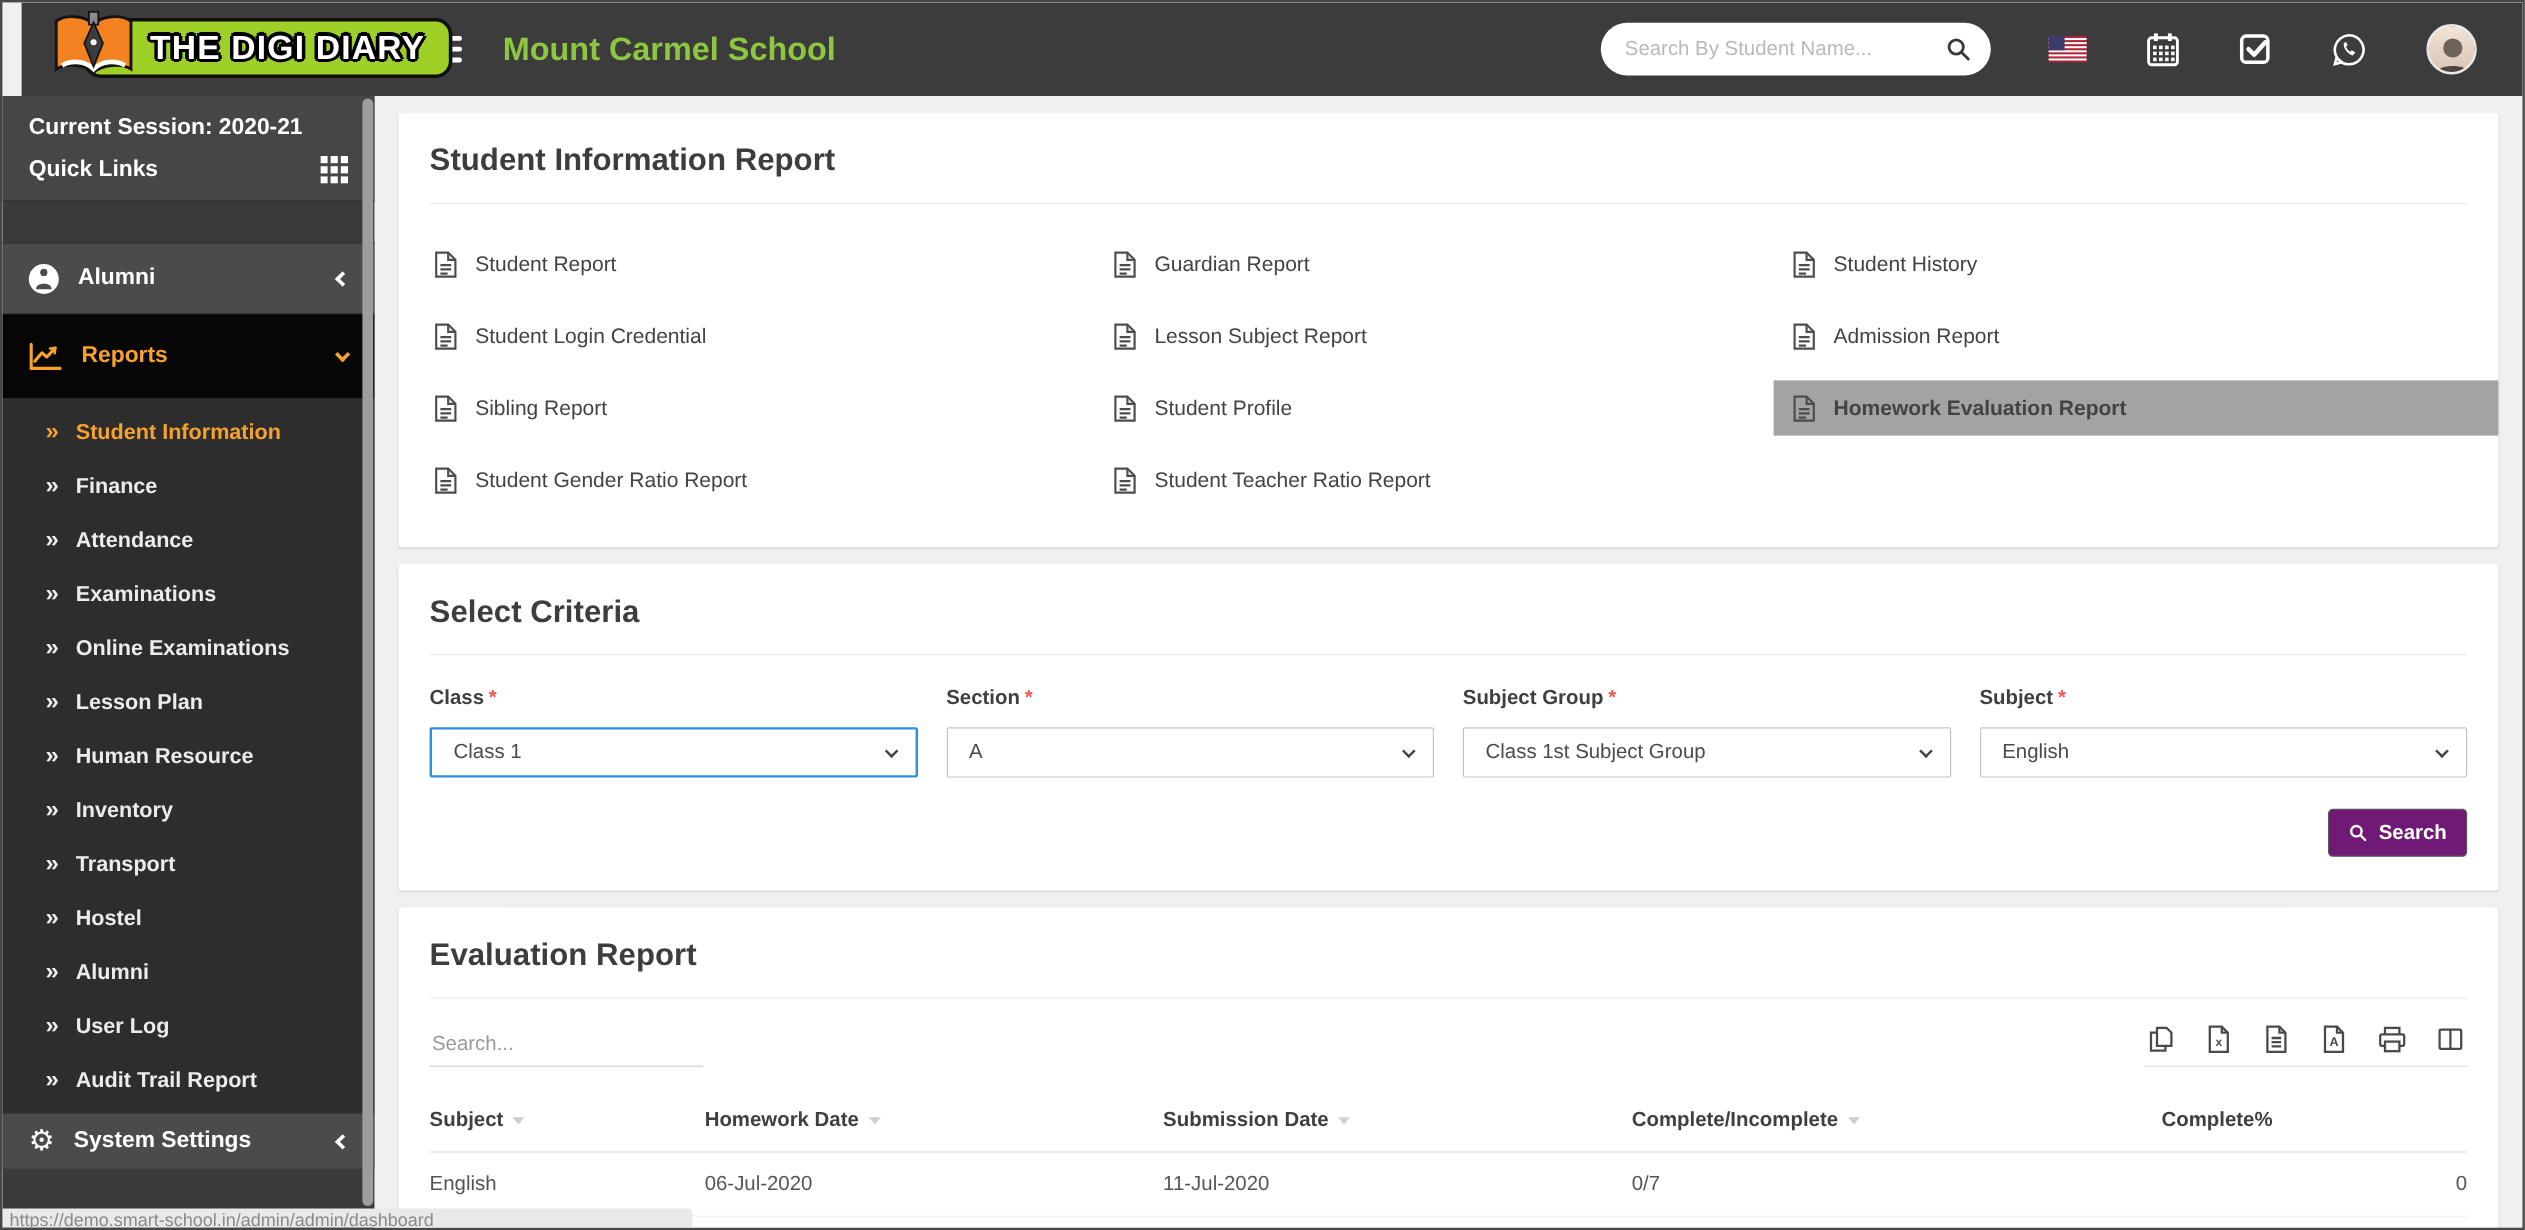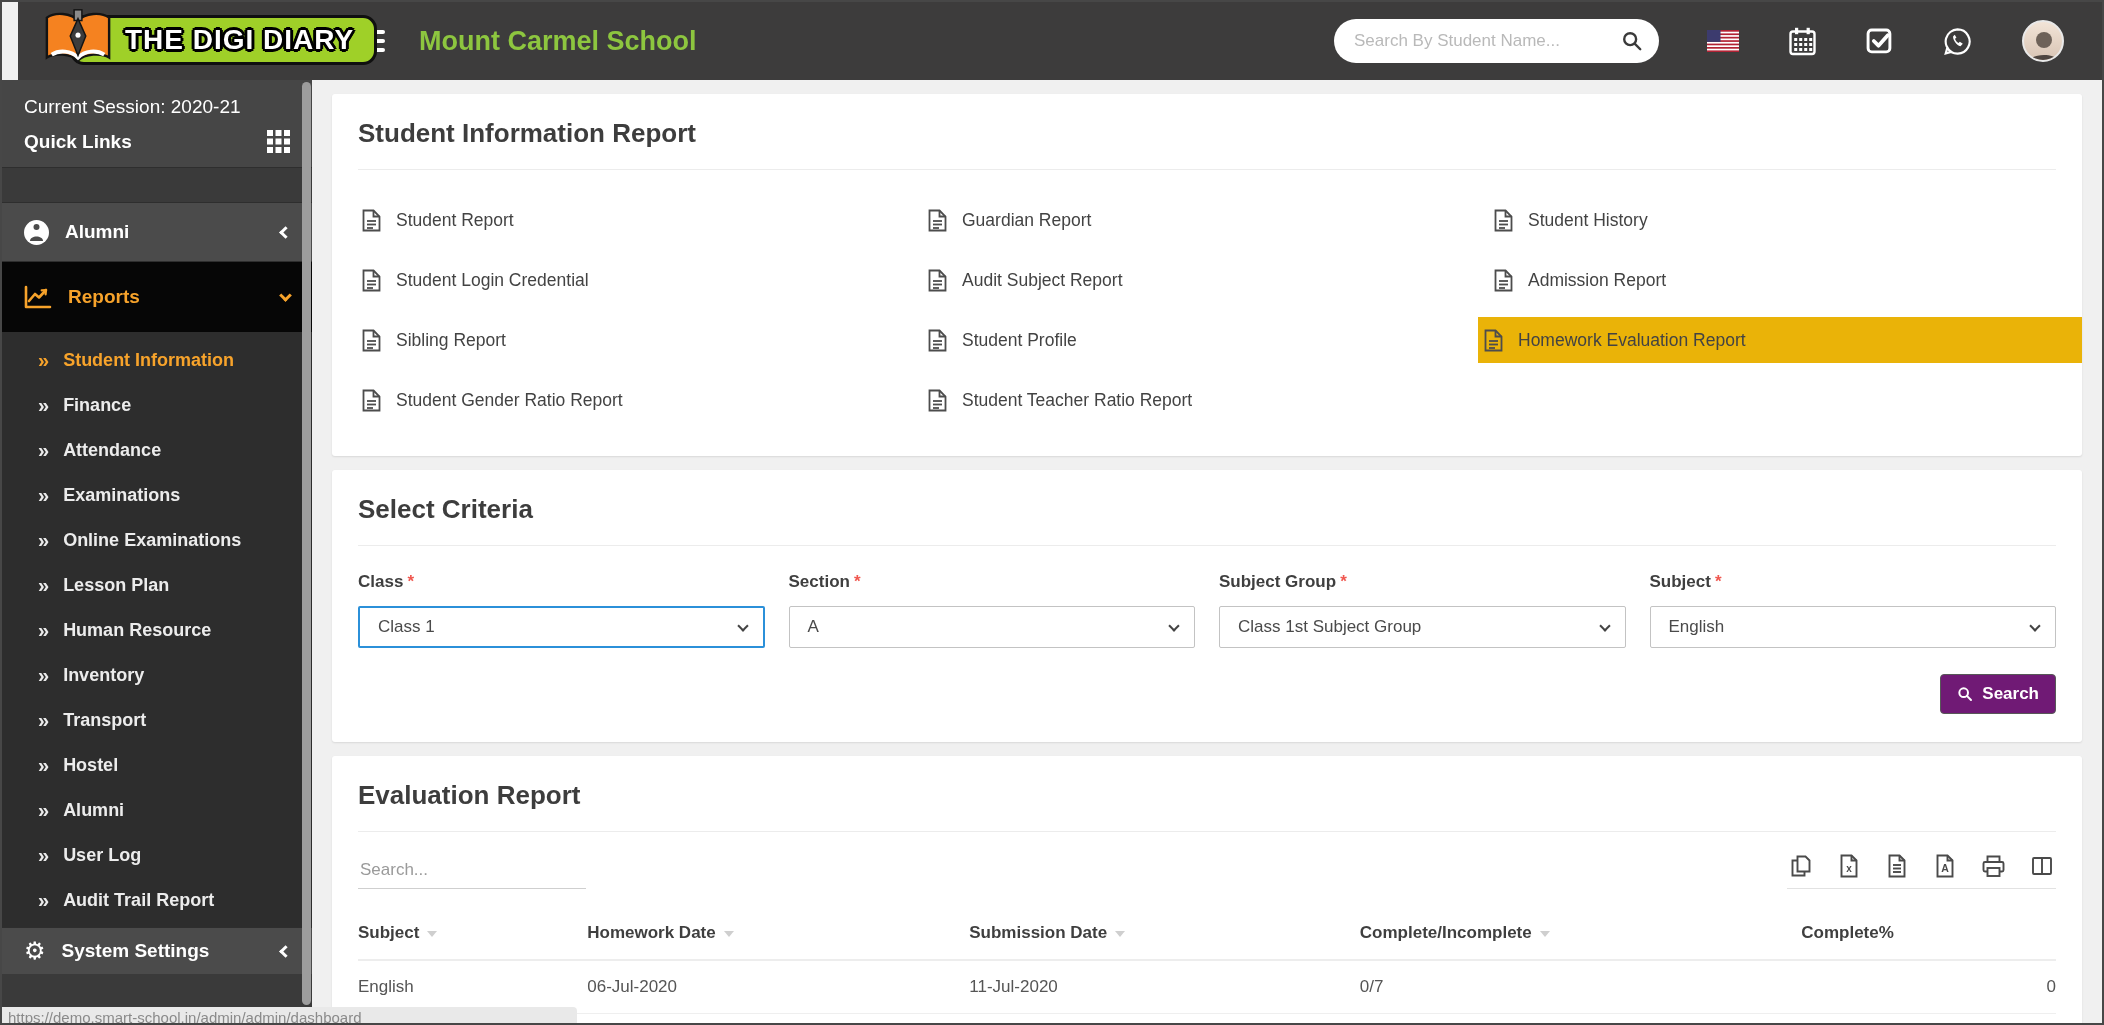--- a/index.html
+++ b/index.html
@@ -28,21 +28,21 @@
                    font-family:inherit; }
   .hsearch input::placeholder { color:#b9b9b9; }
   .top-icons { display:flex; align-items:center; gap:50px; margin-right:38px; }
   .top-icons svg { display:block; }
   .avatar { width:42px; height:42px; border-radius:50%; overflow:hidden; border:2px solid #e9e9e9;
             background:linear-gradient(#f2e4d7,#d8c4b4); position:relative; cursor:pointer; }
   .avatar svg { position:absolute; bottom:-2px; left:0; }
   
   .sidebar { position:absolute; top:78px; left:0; bottom:0; width:310px; background:#3a3a3a; z-index:4; }
   .session-block { background:#464646; padding:16px 22px 14px 22px; border-bottom:1px solid #2e2e2e; }
-  .session-line { color:#fff; font-weight:normal; font-size:19px; margin-bottom:12px; }
+  .session-line { color:#fff; font-weight:bold; font-size:19px; margin-bottom:12px; }
   .quick-row { display:flex; align-items:center; justify-content:space-between; }
   .quick-label { color:#fff; font-weight:bold; font-size:19px; cursor:pointer; }
   .grid-btn { cursor:pointer; line-height:0; }
   .side-gap { height:34px; }
   .side-row { height:60px; display:flex; align-items:center; gap:16px; padding:0 22px;
               font-size:19px; font-weight:bold; color:#fff; cursor:pointer; }
   .row-alumni { background:#4b4b4b; border-top:1px solid #2e2e2e; border-bottom:1px solid #2e2e2e; }
   .row-reports { background:#060606; color:#f7a32b; height:70px; }
   .row-system { background:#4b4b4b; border-top:1px solid #2e2e2e; height:47px; }
   .badge-circle { width:25px; height:25px; border-radius:50%; background:#fff; position:relative; flex:0 0 auto; }
@@ -69,21 +69,21 @@
   .card { background:#fff; border-radius:3px; box-shadow:0 1px 2px rgba(0,0,0,.10);
           margin-bottom:14px; padding:0 26px; }
   .card h2 { font-size:26px; font-weight:bold; color:#3d3d3d; padding:24px 0 20px 0;
              border-bottom:1px solid #ececec; }
   
   .links-grid { display:grid; grid-template-columns:1fr 1fr 1fr; grid-template-rows:repeat(4,60px);
                 grid-auto-flow:column; align-items:center; padding:20px 0 26px 0; }
   .rlink { display:flex; align-items:center; gap:15px; font-size:17.5px; color:#434343;
            cursor:pointer; height:46px; padding:0 10px 0 4px; }
   .rlink svg { flex:0 0 auto; }
-  .rlink.hl { background:#eab308; font-weight:normal; margin-right:-26px; margin-left:-12px; padding-left:6px; }
+  .rlink.hl { background:#a3a3a3; font-weight:bold; margin-right:-26px; margin-left:-12px; padding-left:16px; }
   
   .form-grid { display:grid; grid-template-columns:repeat(4,1fr); column-gap:24px; padding-top:26px; }
   .f-label { font-size:17px; font-weight:bold; color:#3f3f3f; margin-bottom:14px; }
   .req { color:#f0574f; margin-left:4px; }
   .selectbox { height:42px; border:1px solid #c3c3c3; border-radius:2px; display:flex; align-items:center;
                justify-content:space-between; padding:0 16px 0 18px; font-size:17px; color:#4a4a4a;
                cursor:pointer; background:#fff; }
   .selectbox .chev { width:8px; height:8px; border-width:2px; color:#444; margin-top:-3px; }
   .selectbox.focused { border:2px solid #2b90d9; }
   .search-row { display:flex; justify-content:flex-end; padding:26px 0 28px 0; }
@@ -351,21 +351,21 @@
         <span>Guardian Report</span>
       </div>
       <div class="rlink">
         <svg width="19" height="23" viewBox="0 0 19 23" fill="none" stroke="#4d4d4d" stroke-width="1.8">
           <path d="M1.5 1.5 h10 l6 6 v14 h-16 z"></path>
             <path d="M11.5 1.5 v6 h6"></path>
             <line x1="5" y1="12" x2="14" y2="12"></line>
             <line x1="5" y1="15.5" x2="14" y2="15.5"></line>
             <line x1="5" y1="19" x2="11" y2="19"></line>
         </svg>
-        <span>Audit Subject Report</span>
+        <span>Lesson Subject Report</span>
       </div>
       <div class="rlink">
         <svg width="19" height="23" viewBox="0 0 19 23" fill="none" stroke="#4d4d4d" stroke-width="1.8">
           <path d="M1.5 1.5 h10 l6 6 v14 h-16 z"></path>
             <path d="M11.5 1.5 v6 h6"></path>
             <line x1="5" y1="12" x2="14" y2="12"></line>
             <line x1="5" y1="15.5" x2="14" y2="15.5"></line>
             <line x1="5" y1="19" x2="11" y2="19"></line>
         </svg>
         <span>Student Profile</span>

